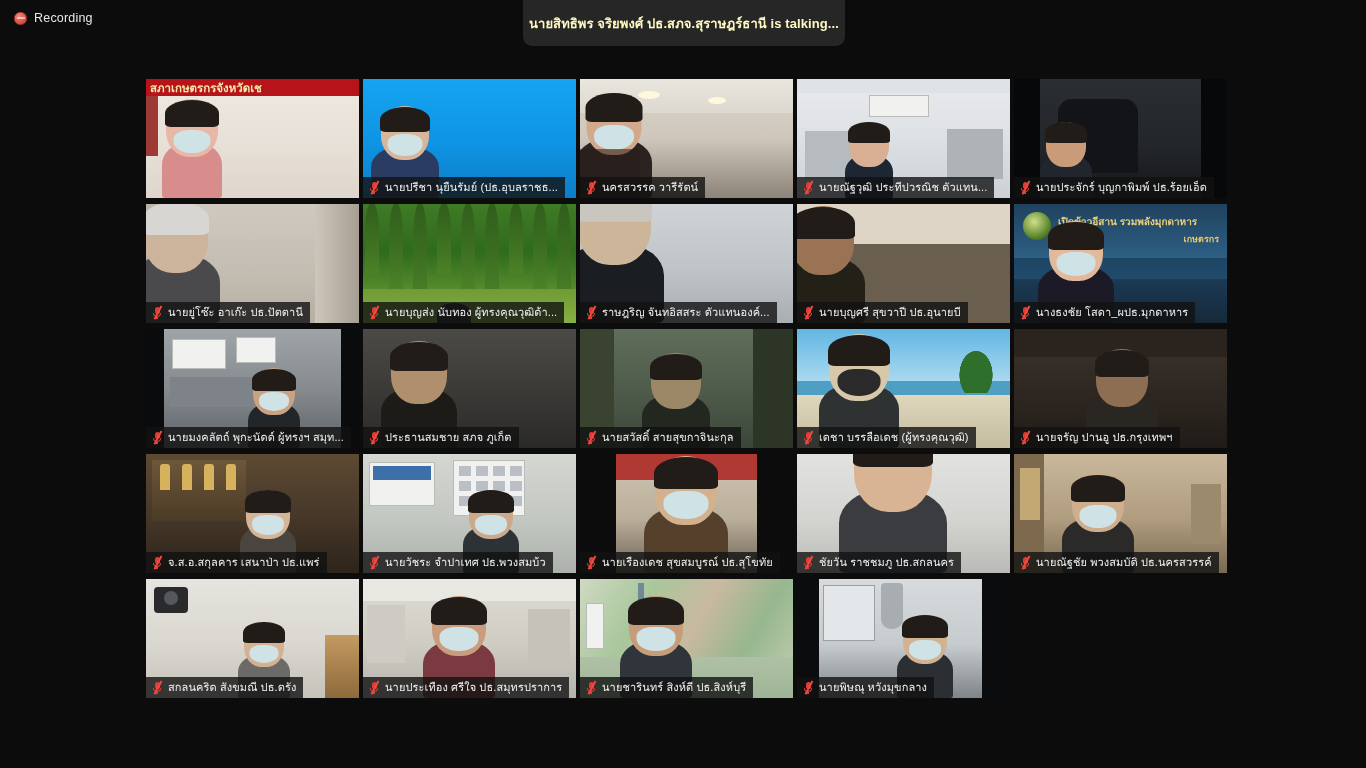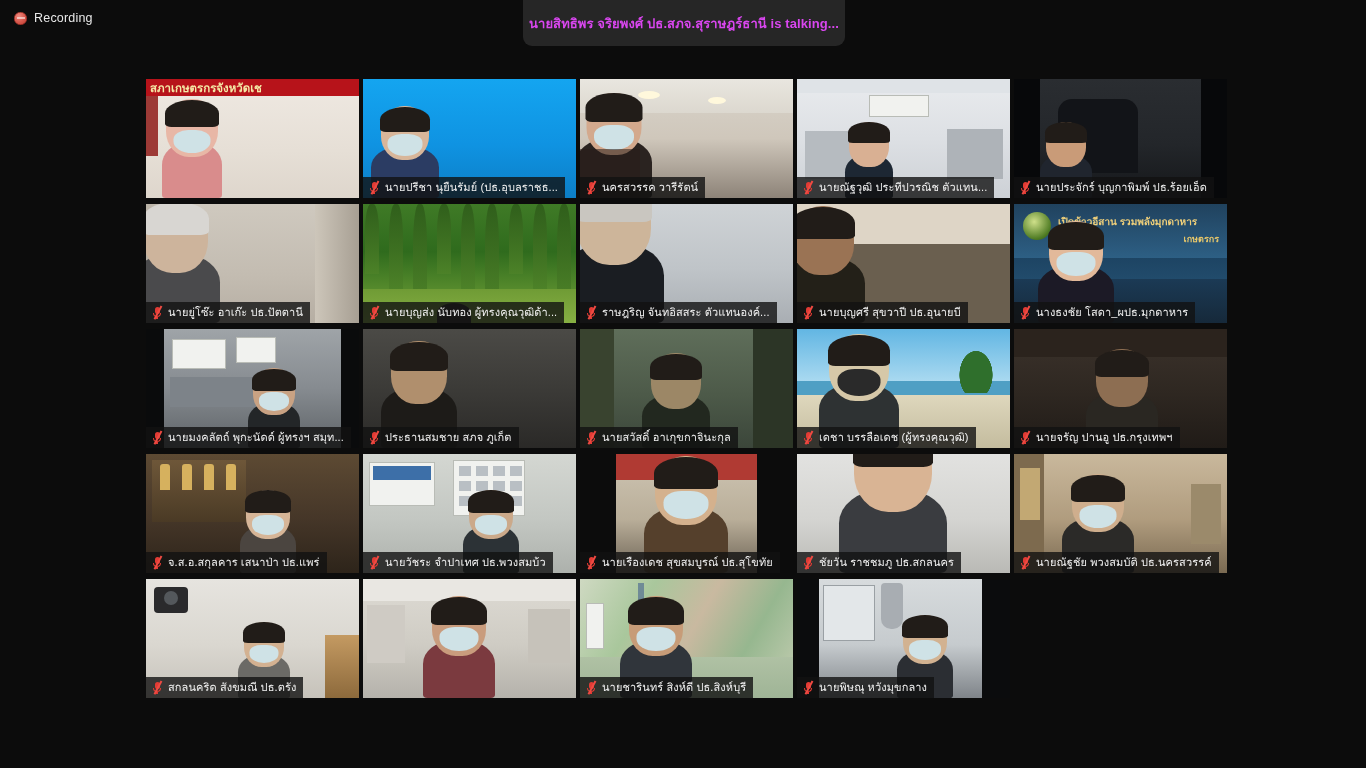--- a/index.html
+++ b/index.html
@@ -42,21 +42,21 @@
     white-space: nowrap;
   }
   .speaker-pill {
     position: absolute; left: 523px; top: 0;
     width: 322px; height: 46px;
     background: #262626;
     border-radius: 0 0 9px 9px;
     display: flex; align-items: center; justify-content: center;
   }
   .speaker-text {
-    color: #d946ef; font-size: 13px; font-weight: bold;
+    color: #fef9c3; font-size: 13px; font-weight: bold;
     white-space: nowrap; letter-spacing: 0.1px;
   }
 
   
   .gallery {
     position: absolute;
     left: 146px; top: 79px;
     width: 1074px; height: 611px;
     display: grid;
     grid-template-columns: repeat(5, 213px);
@@ -491,21 +491,21 @@
             </div>
           </div>
         </div>
         <div class="namebar">
           <span class="mic-off">
             <span class="body"></span>
             <span class="stand"></span>
             <span class="post"></span>
             <span class="slash"></span>
           </span>
-          <span class="nametext">นายสวัสดิ์ อาเกุขกาจินะกุล</span>
+          <span class="nametext">นายสวัสดิ์ สายสุขกาจินะกุล</span>
         </div>
       </div>
       <div class="tile">
         <div class="vid">
           <div class="scene sc-beach">
             <div class="strip" style="left:0;top:0;width:100%;height:52px;background:linear-gradient(#62b6e3,#a9d9f0);"></div>
             <div class="strip" style="left:0;top:52px;width:100%;height:14px;background:#4f9fc4;"></div>
             <div class="strip" style="left:0;top:66px;width:100%;height:53px;background:linear-gradient(#ded7bd,#c4bc9e);"></div>
             <div class="strip" style="left:150px;top:4px;width:58px;height:60px;background:radial-gradient(ellipse at 50% 70%,#2f6f2c 0 40%,transparent 41%);"></div>
             <div class="person" style="left:62px;transform:translateX(-50%);width:80px;height:119px;">
@@ -708,20 +708,29 @@
             <div class="strip" style="left:4px;top:26px;width:38px;height:58px;background:#cfcbc4;"></div>
             <div class="strip" style="right:6px;top:30px;width:42px;height:54px;background:#c6c2ba;"></div>
             <div class="person" style="left:96px;transform:translateX(-50%);width:72px;height:119px;">
               <div class="torso" style="bottom:0;width:72px;height:57px;background:#7b3a3f;"></div>
               <div class="head" style="bottom:42px;width:54px;height:60px;background:#c99c7d;"></div>
               <div class="strip" style="left:50%;transform:translateX(-50%);bottom:73px;width:56px;height:28px;background:#211c18;border-radius:50% 50% 12% 12%;"></div>
               <div class="mask" style="bottom:47px;width:39px;height:24px;background:#cfe2e6;"></div>
             </div>
           </div>
         </div>
+        <div class="namebar">
+          <span class="mic-off">
+            <span class="body"></span>
+            <span class="stand"></span>
+            <span class="post"></span>
+            <span class="slash"></span>
+          </span>
+          <span class="nametext">นายประเทือง ศรีใจ ปธ.สมุทรปราการ</span>
+        </div>
       </div>
       <div class="tile">
         <div class="vid">
           <div class="scene sc-map">
             <div class="strip" style="left:0;top:0;width:100%;height:78px;background:linear-gradient(120deg,#cfd9c2 0%,#a9c79c 30%,#c9b9a0 55%,#96b78f 80%,#b7c7a8 100%);"></div>
             <div class="strip" style="left:58px;top:4px;width:6px;height:70px;background:#5f7a94;opacity:.8;"></div>
             <div class="white-board" style="left:6px;top:24px;width:18px;height:46px;"></div>
             <div class="person" style="left:76px;transform:translateX(-50%);width:72px;height:119px;">
               <div class="torso" style="bottom:0;width:72px;height:57px;background:#30353b;"></div>
               <div class="head" style="bottom:42px;width:54px;height:60px;background:#c79c78;"></div>

